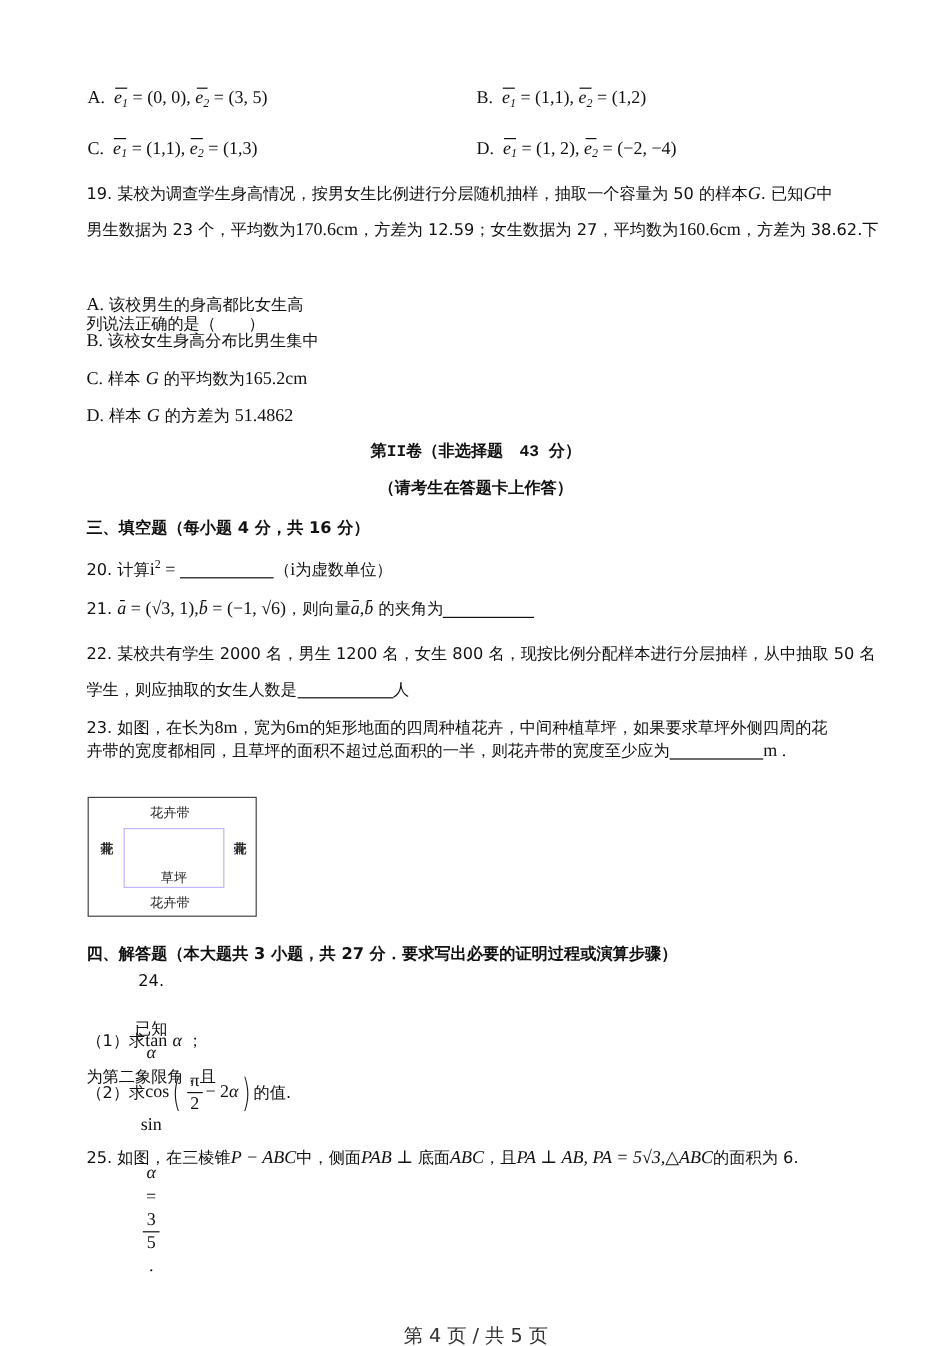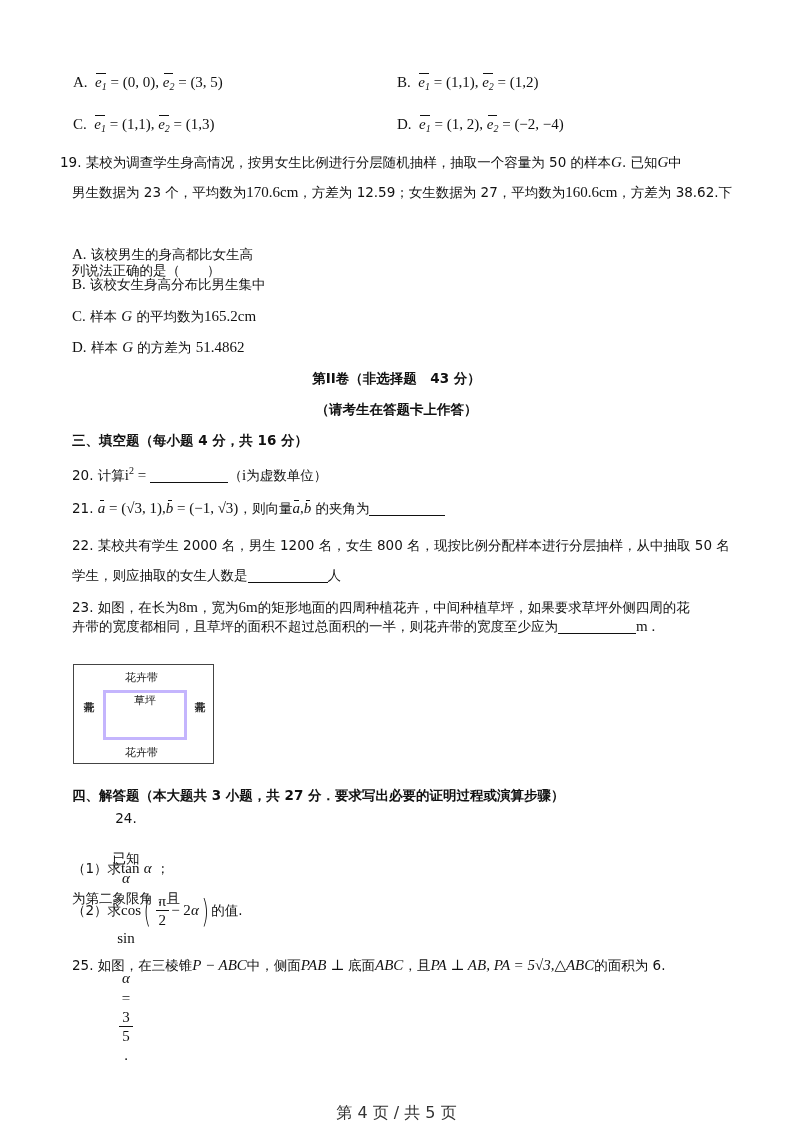--- a/index.html
+++ b/index.html
@@ -20,28 +20,28 @@
   }
   .bar { position: relative; display: inline-block; }
   .bar::before {
     content: ""; position: absolute; left: 2px; right: 1px; top: 2px;
     border-top: 1px solid #111;
   }
   sub { font-size: 10px; vertical-align: -3px; }
   sup { font-size: 10px; vertical-align: 6px; }
   .blank { display: inline-block; border-bottom: 1px solid #111; height: 14px; vertical-align: -3px; }
   .bold { font-weight: bold; }
-  .center { left: 0; width: 793px; text-align: center; }
+  .center { left: 0; width: 793px; text-align: center; font-family: Liberation Mono, monospace; }
   .frac { display: inline-flex; flex-direction: column; align-items: center; vertical-align: middle; line-height: 18px; margin: 0 2px; }
   .frac .num { border-bottom: 1px solid #111; padding: 0 3px; }
   .paren-big { font-size: 32px; line-height: 32px; vertical-align: middle; font-weight: 100; transform: scaleX(0.6); display: inline-block; }
 
   
   .diagram { position: absolute; left: 73px; top: 664px; width: 141px; height: 100px; border: 1px solid #444; box-sizing: border-box; }
-  .inner { position: absolute; left: 29px; top: 25px; width: 84px; height: 50px; border: 3px solid #c4b5fd; box-sizing: border-box; display: flex; align-items: flex-start; justify-content: center; }
+  .inner { position: absolute; left: 29px; top: 25px; width: 84px; height: 50px; border: 1px solid #c4b5fd; box-sizing: border-box; display: flex; align-items: flex-end; justify-content: center; }
   .dlabel { position: absolute; font-family: "DejaVu Serif", "Liberation Serif", serif; font-size: 11px; color: #222; }
   .vlabel { writing-mode: vertical-rl; text-orientation: upright; letter-spacing: 0px; line-height: 12px; }
   .footer { font-size: 16px; color: #333; font-family: "DejaVu Sans", "Liberation Sans", sans-serif; }
 </style>
 </head>
 <body>
 
 <div class="abs line math" style="left:73px; top:72px;">
   <span>A.</span>&nbsp;
   <span class="it vec"><span>e</span><sub>1</sub></span><span> = </span><span>(0, 0)</span>,
@@ -56,21 +56,21 @@
   <span>C.</span>&nbsp;
   <span class="it vec"><span>e</span><sub>1</sub></span><span> = </span><span>(1,1)</span>,
   <span class="it vec"><span>e</span><sub>2</sub></span><span> = </span><span>(1,3)</span>
 </div>
 <div class="abs line math" style="left:397px; top:114px;">
   <span>D.</span>&nbsp;
   <span class="it vec"><span>e</span><sub>1</sub></span><span> = </span><span>(1, 2)</span>,
   <span class="it vec"><span>e</span><sub>2</sub></span><span> = </span><span>(−2, −4)</span>
 </div>
 
-<div class="abs line cjk" style="left:60px; top:152px;">
+<div class="abs line cjk" style="left:72px; top:152px;">
   <span>19.</span> <span>某校为调查学生身高情况，按男女生比例进行分层随机抽样，抽取一个容量为 50 的样本</span><span class="math it">G</span><span>. 已知</span><span class="math it">G</span><span>中</span>
 </div>
 <div class="abs line cjk" style="left:72px; top:182px;">
   <span>男生数据为 23 个，平均数为</span><span class="math">170.6cm</span><span>，方差为 12.59；女生数据为 27，平均数为</span><span class="math">160.6cm</span><span>，方差为 38.62.下</span>
 </div>
 <div class="abs line cjk" style="left:72px; top:212px;margin-top:48px;">
   <span>列说法正确的是（　　）</span>
 </div>
 <div class="abs line cjk" style="left:72px; top:244px;">
   <span class="math">A.</span> <span>该校男生的身高都比女生高</span>
@@ -90,21 +90,21 @@
 
 <div class="abs line cjk bold" style="left:72px; top:430px;">三、填空题（每小题 4 分，共 16 分）</div>
 
 <div class="abs line cjk" style="left:72px; top:461px;">
   <span>20.</span> <span>计算</span><span class="math"><span>i</span><sup>2</sup><span> =</span></span>
   <span class="blank" style="width:78px;"></span><span>（</span><span class="math">i</span><span>为虚数单位）</span>
 </div>
 
 <div class="abs line cjk" style="left:72px; top:498px;">
   <span>21.</span>
-  <span class="math"><span class="it bar">a</span><span> = (√3, 1),</span><span class="it bar">b</span><span> = (−1, √3)</span></span><span>，则向量</span><span class="math"><span class="it bar">a</span><span>,</span><span class="it bar">b</span></span>
+  <span class="math"><span class="it bar">a</span><span> = (√3, 1),</span><span class="it bar">b</span><span> = (−1, √6)</span></span><span>，则向量</span><span class="math"><span class="it bar">a</span><span>,</span><span class="it bar">b</span></span>
   <span>的夹角为</span><span class="blank" style="width:76px;"></span>
 </div>
 
 <div class="abs line cjk" style="left:72px; top:535px;">
   <span>22.</span> <span>某校共有学生 2000 名，男生 1200 名，女生 800 名，现按比例分配样本进行分层抽样，从中抽取 50 名</span>
 </div>
 <div class="abs line cjk" style="left:72px; top:565px;">
   <span>学生，则应抽取的女生人数是</span><span class="blank" style="width:80px;"></span><span>人</span>
 </div>
 

